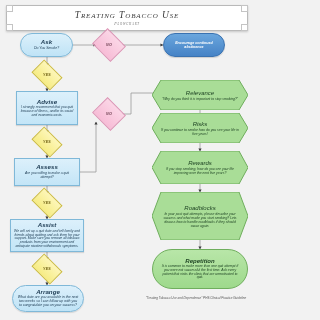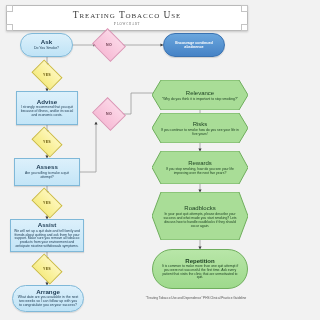--- a/index.html
+++ b/index.html
@@ -3,21 +3,21 @@
 <meta charset="utf-8">
 <style>
   html,body{margin:0;padding:0;}
   body{
     width:254px;height:320px;overflow:hidden;
     background:#f2f2f2;
     font-family:"Liberation Sans", sans-serif;
     color:#222;
     position:relative;
   }
-  #canvas{position:absolute;inset:0;width:254px;height:320px;}
+  #canvas{position:absolute;inset:0;width:254px;height:320px;font-style:italic;}
   #svg-links{position:absolute;left:0;top:0;width:254px;height:320px;pointer-events:none;}
 
   
   .title-banner{
     position:absolute;left:6px;top:5px;width:242px;height:26px;
     background:#ffffff;
     border:1px solid #b9b9b9;
     box-sizing:border-box;
     display:flex;flex-direction:column;align-items:center;justify-content:center;
     box-shadow:0 1px 2px rgba(0,0,0,.18);

